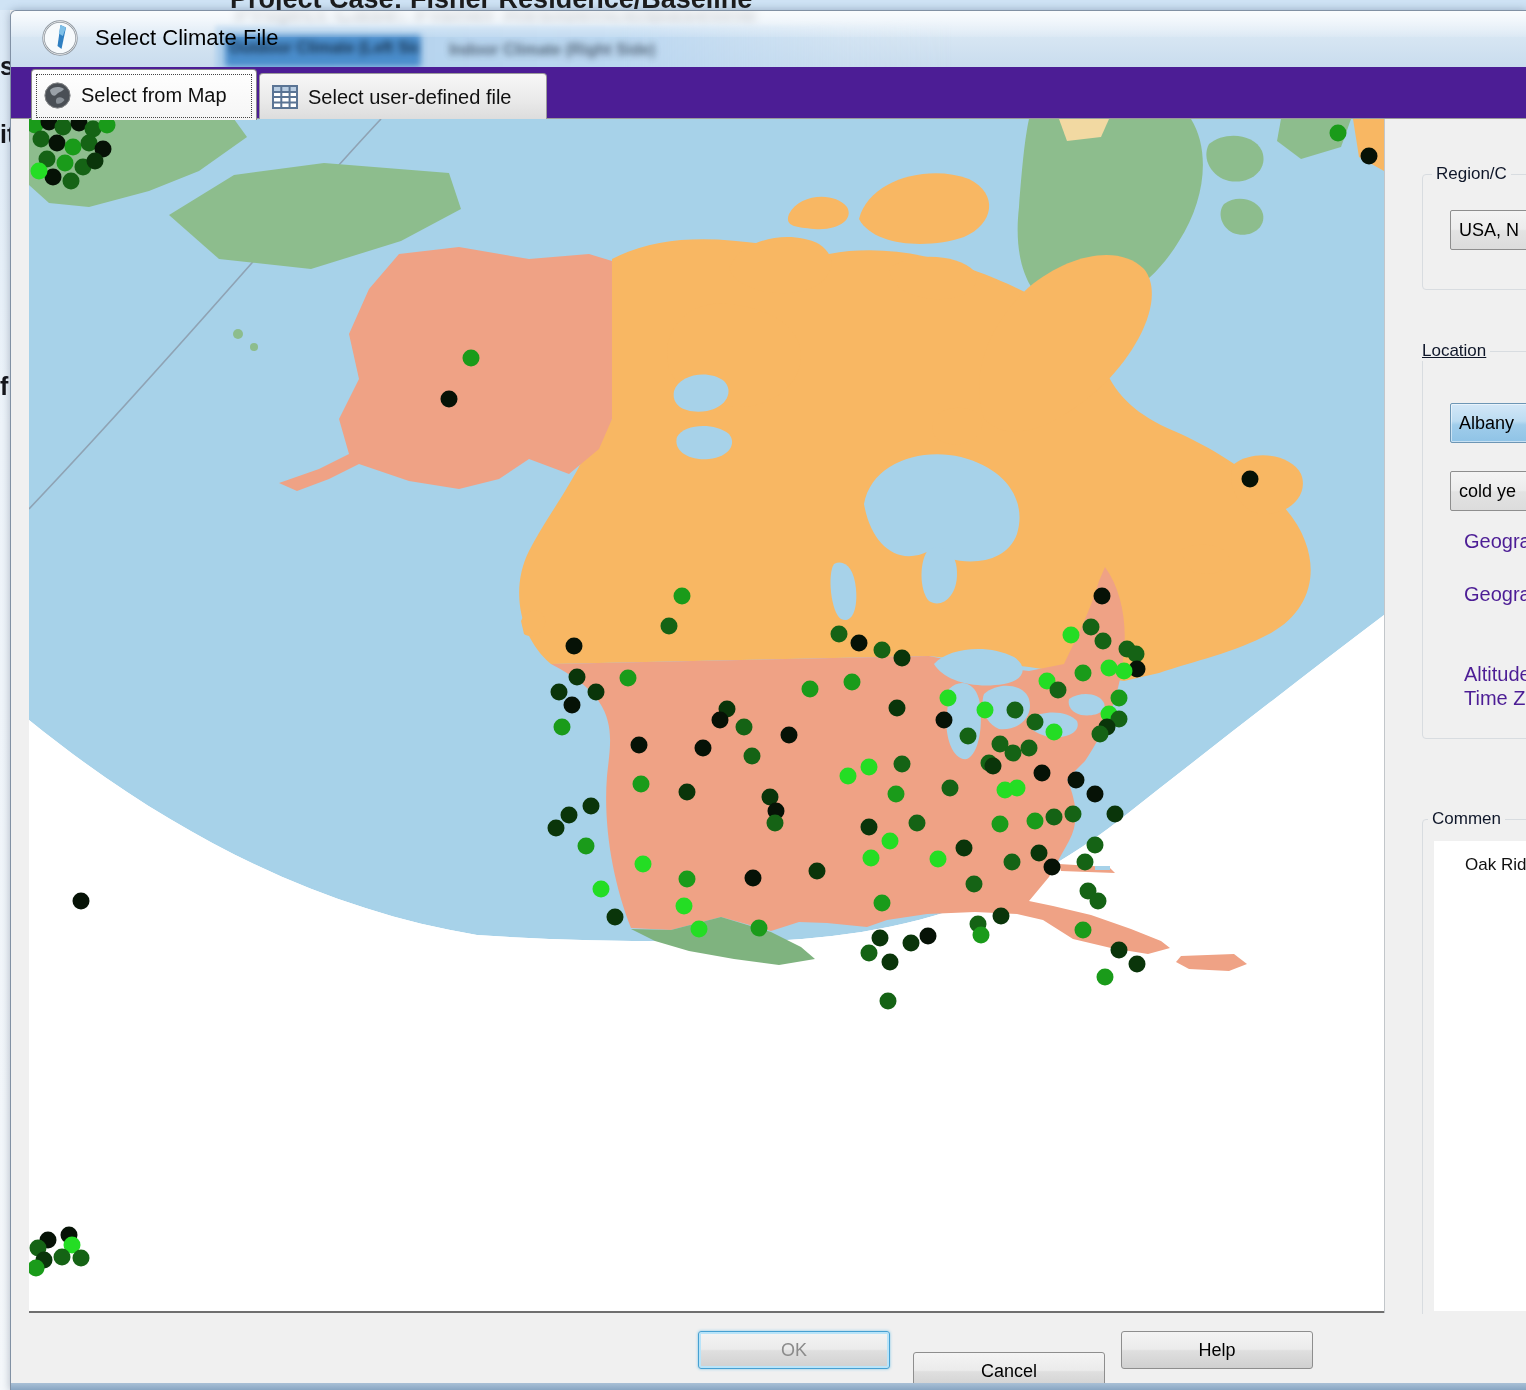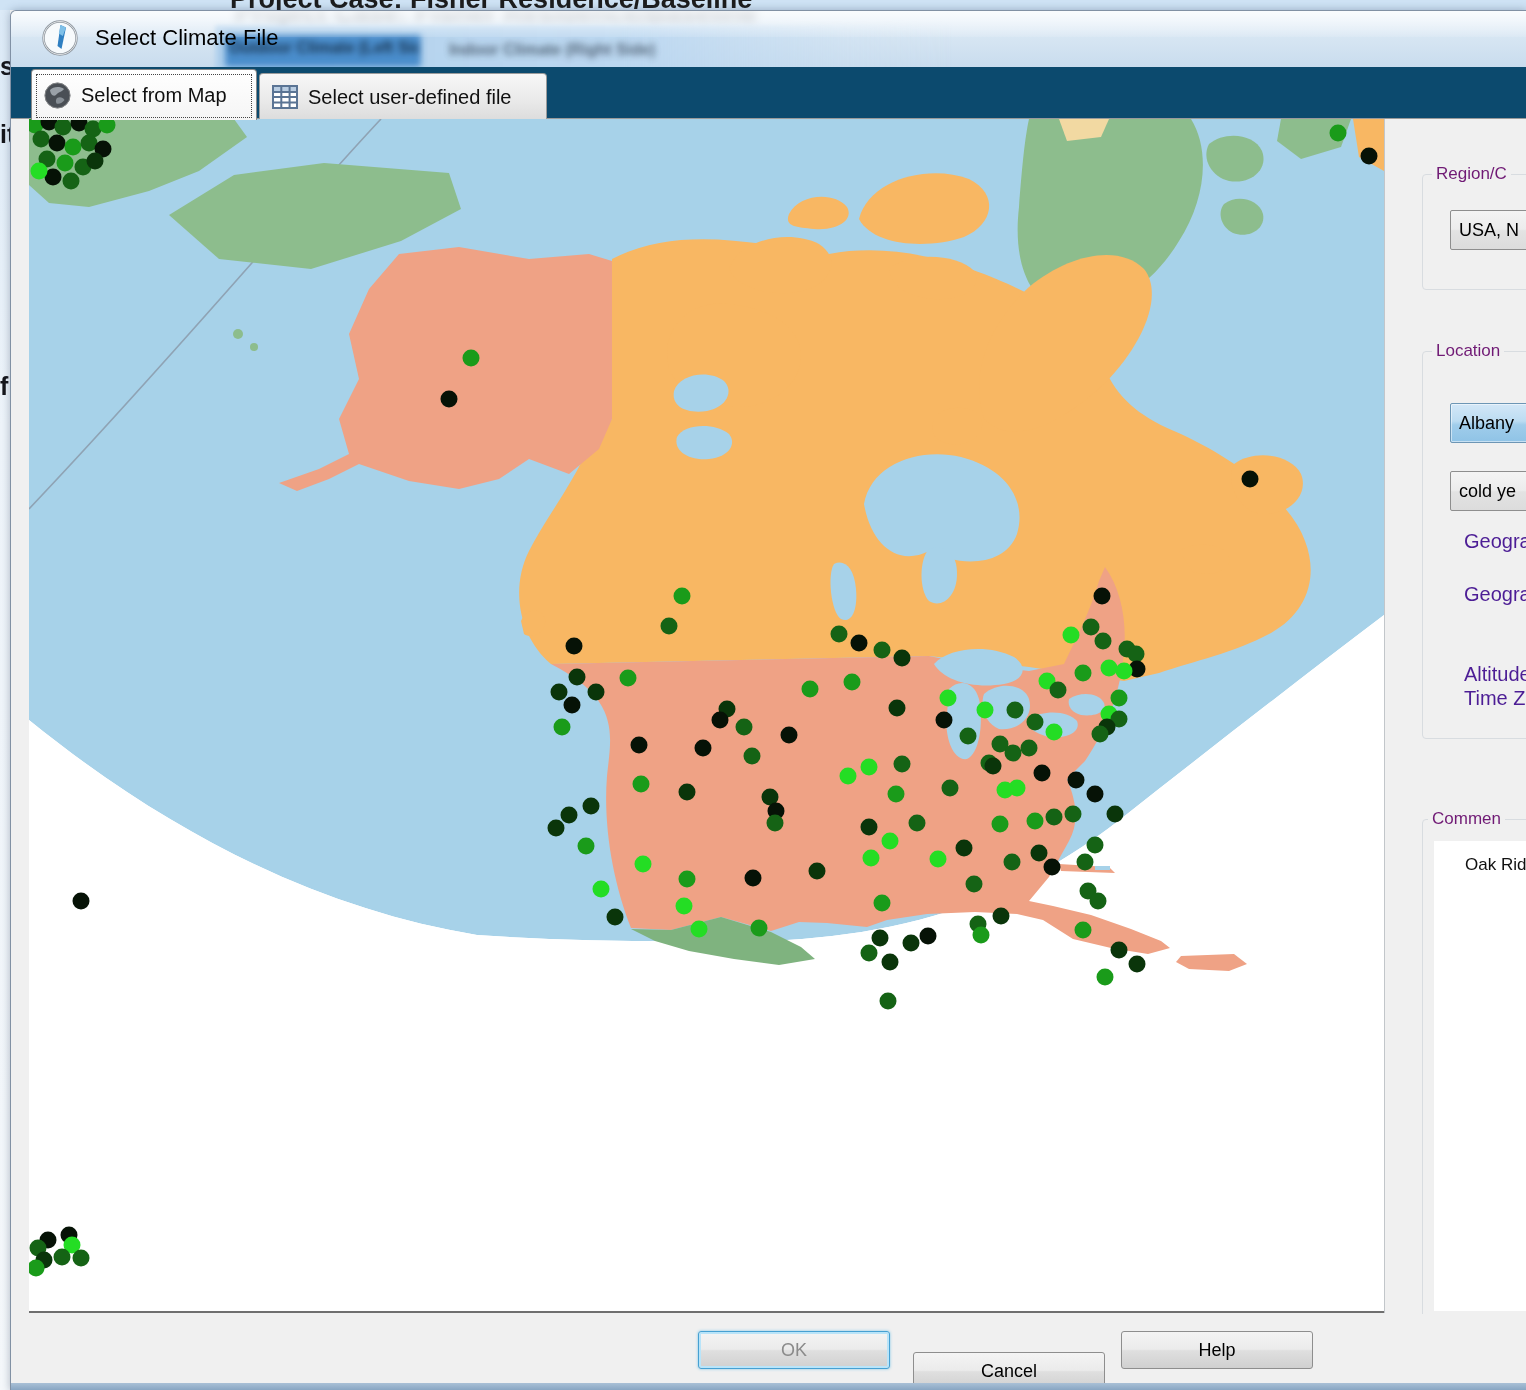--- a/index.html
+++ b/index.html
@@ -40,21 +40,21 @@
   
   .glass-band{position:absolute;left:198px;top:0;width:920px;height:56px;overflow:hidden;}
   .gb-proj{position:absolute;left:26px;top:-14px;font-size:27px;font-weight:bold;color:#2c3440;opacity:.5;filter:blur(4px);white-space:nowrap;}
   .gb-panel{position:absolute;left:6px;top:14px;width:740px;height:46px;border-radius:3px;
     background:linear-gradient(90deg,rgba(176,208,236,.95) 0%,rgba(185,214,240,.9) 55%,rgba(203,224,242,.35) 85%,rgba(210,228,244,0));
     filter:blur(2px);}
   .gb-tab-active{position:absolute;left:16px;top:23px;width:196px;height:33px;background:#3f86c8;opacity:.9;filter:blur(3px);border-radius:2px;}
   .gb-tab-text1{position:absolute;left:20px;top:28px;width:190px;font-size:16px;font-weight:bold;color:#10253a;opacity:.85;filter:blur(3px);white-space:nowrap;overflow:hidden;}
   .gb-tab-text2{position:absolute;left:240px;top:30px;font-size:16px;font-weight:bold;color:#3a4a5c;opacity:.8;filter:blur(3px);white-space:nowrap;}
   
-  .tabrow{position:absolute;left:0;top:56px;width:100%;height:52px;background:#0c4a6e;}
+  .tabrow{position:absolute;left:0;top:56px;width:100%;height:52px;background:#4c1d95;}
   .tabrow .strip-line{position:absolute;left:0;bottom:0;width:100%;height:1px;background:#9a9a9a;}
   .tab{position:absolute;box-sizing:border-box;display:flex;align-items:center;cursor:default;}
   .tab.active{
     left:20px;top:2px;width:226px;height:51px;z-index:3;
     background:linear-gradient(180deg,#ffffff,#f5f5f5);
     border:1px solid #8a8a8a;border-bottom:none;border-radius:4px 4px 0 0;
   }
   .tab.active .focus{position:absolute;left:4px;top:4px;right:4px;bottom:2px;border:1px dotted #444;}
   .tab.inactive{
     left:248px;top:6px;width:288px;height:47px;
@@ -65,21 +65,21 @@
   .tab .ticon{margin:0 10px 0 12px;flex:0 0 auto;}
   
   .map{
     position:absolute;left:18px;top:108px;width:1355px;height:1192px;background:#fff;
     border-bottom:2px solid #6f6f6f;
   }
   .map svg{display:block;}
   
   .panel{position:absolute;left:1373px;top:108px;width:143px;height:1194px;background:#f0f0f0;border-left:1px solid #c2c6ca;}
   .groupbox{position:absolute;box-sizing:border-box;border:1px solid #d8dce0;border-radius:4px;background:transparent;}
-  .gb-label{position:absolute;font-size:17px;color:#701a75;background:#f0f0f0;padding:0 4px;white-space:nowrap;}
+  .gb-label{position:absolute;font-size:17px;color:#0f172a;background:#f0f0f0;padding:0 4px;white-space:nowrap;}
   .combo{
     position:absolute;box-sizing:border-box;height:40px;border:1px solid #8e8e8e;border-radius:2px;
     background:linear-gradient(180deg,#f4f4f4,#ececec 48%,#e3e3e3 52%,#dcdcdc);
     font-size:18px;color:#000;display:flex;align-items:center;padding-left:8px;white-space:nowrap;
   }
   .combo.selected{
     border:1px solid #6d96b5;
     background:linear-gradient(180deg,#d3e7f7,#bcdcf2 45%,#a0cdeb 55%,#8fc3e6);
     box-shadow:inset 0 0 0 1px rgba(255,255,255,.5);
   }
@@ -371,21 +371,21 @@
 
   <div class="panel">
 
     <div class="groupbox" style="left:37px;top:55px;width:170px;height:116px;"></div>
     <div class="gb-label" style="left:47px;top:45px;">Region/C</div>
     <div class="combo" style="left:65px;top:91px;width:180px;">
       <span>USA, N</span>
     </div>
 
     <div class="groupbox" style="left:37px;top:232px;width:170px;height:388px;"></div>
-    <div class="gb-label" style="left:47px;top:222px;">Location</div>
+    <div class="gb-label" style="left:33px;top:222px;text-decoration:underline;">Location</div>
     <div class="combo selected" style="left:65px;top:284px;width:180px;">
       <span>Albany</span>
     </div>
     <div class="combo" style="left:65px;top:352px;width:180px;">
       <span>cold ye</span>
     </div>
     <div class="fieldlbl" style="left:79px;top:411px;">Geogra</div>
     <div class="fieldlbl" style="left:79px;top:464px;">Geogra</div>
     <div class="fieldlbl" style="left:79px;top:544px;">Altitude</div>
     <div class="fieldlbl" style="left:79px;top:568px;">Time Z</div>

